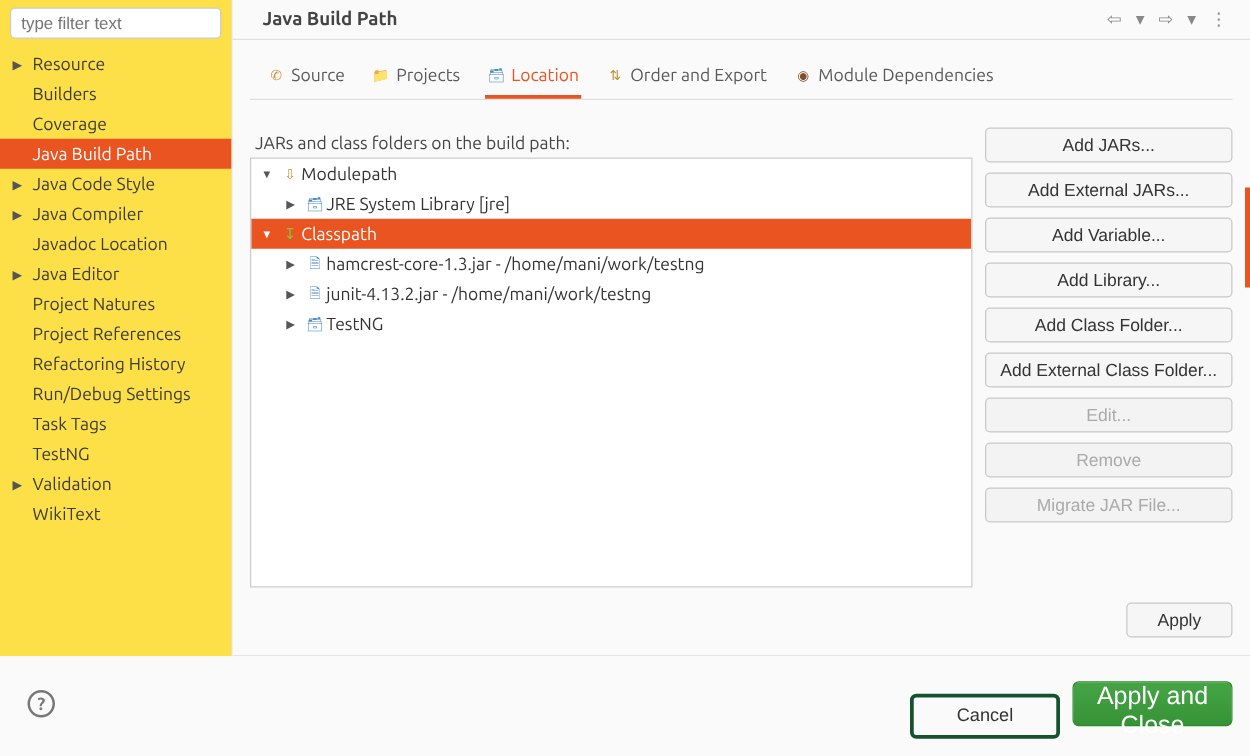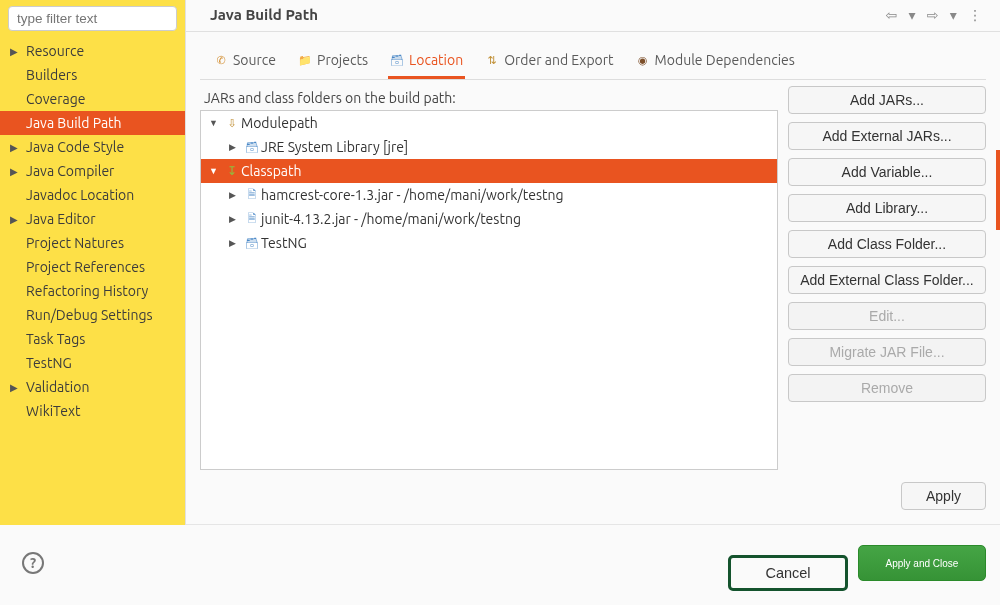--- a/index.html
+++ b/index.html
@@ -30,21 +30,21 @@
   .tab { display: flex; align-items: center; gap: 5px; padding: 8px 2px 8px 2px; color: #5a5a5a; border-bottom: 3px solid transparent; cursor: default; font-size: 14px; }
   .tab .ticon { display:inline-flex; width:14px; height:14px; align-items:center; justify-content:center; font-size: 11px; }
   .i-source { color:#d39035; }
   .i-projects { color:#c19037; }
   .i-libraries { color:#4a88c7; }
   .i-order { color:#c19037; }
   .i-mod { color:#7d4f2a; }
   .tab.active { color: #e95420; border-bottom-color: #e95420; }
   .tab.active .ticon.i-libraries { color:#4a88c7; }
 
-  .tab-body { display: flex; flex: 1; margin-top: 6px; }
+  .tab-body { display: flex; flex: 1; margin-top: 22px; }
   .tree-area { display: flex; flex-direction: column; flex: 1; margin-right: 10px; }
   .tree-desc { font-size: 14px; color: #444; margin: 4px 0 4px 4px; }
   .tree-box { flex: 1; border: 1px solid #ccc; background: #fff; overflow: auto; }
   .trow { display: flex; align-items: center; height: 24px; padding-left: 8px; font-size: 14px; color: #333; }
   .trow .tw-arrow { width: 14px; font-size: 9px; color: #555; }
   .trow .tw-icon { width: 18px; text-align: center; font-size: 12px; }
   .trow .tw-icon.modpath { color:#c19037; font-size:11px; }
   .trow .tw-icon.classpath { color:#8fbf3f; font-size:12px; }
   .trow .tw-icon.lib { color:#4a88c7; font-size:11px; }
   .trow .tw-icon.jar { color:#4a88c7; font-size:11px; }
@@ -59,21 +59,21 @@
   .btn:disabled, .btn.disabled { color: #aaa; background: #f3f3f3; }
 
   .apply-row { display:flex; justify-content:flex-end; padding: 12px 14px 14px 0; border-bottom: 1px solid #e5e5e5; }
   .apply-row .btn { width: 85px; }
 
   
   .footer { display: flex; align-items: center; padding: 10px 14px 14px 14px; background:#fafafa; }
   .help-icon { width: 22px; height:22px; border: 2px solid #777; border-radius: 50%; display:flex; align-items:center; justify-content:center; color:#777; font-size:14px; font-weight:bold; margin-left: 8px; }
   .footer-spacer { flex: 1; }
   .btn-cancel { width: 120px; height: 36px; border: 3px solid #14532d; background: #fafafa; border-radius: 5px; font-size: 14.5px; color:#333; margin-right:10px;margin-top:20px; }
-  .btn-apply-close { width: 128px; height: 36px; border: 1px solid #2a8a2a; background: #3a9a3a; background: linear-gradient(#45a545,#369336); border-radius: 5px; font-size: 10px; color:#fff; }
+  .btn-apply-close { width: 128px; height: 36px; border: 1px solid #2a8a2a; background: #3a9a3a; background: linear-gradient(#45a545,#369336); border-radius: 5px; font-size: 20px; color:#fff; }
 
   .right-orange-sliver { position: fixed; right:0; top:150px; width:4px; height:80px; background:#e95420; }
 </style>
 </head>
 <body>
 
 <div class="dialog-top">
   <div class="sidebar">
     <div class="filter-box">
       <input type="text" placeholder="type filter text" style="">
@@ -208,22 +208,22 @@
             </div>
         </div>
         <div class="btn-col" id="btn-col">
             <button class="btn">Add JARs...</button>
             <button class="btn">Add External JARs...</button>
             <button class="btn">Add Variable...</button>
             <button class="btn">Add Library...</button>
             <button class="btn">Add Class Folder...</button>
             <button class="btn">Add External Class Folder...</button>
             <button class="btn disabled" disabled="">Edit...</button>
+            <button class="btn disabled" disabled="">Remove</button>
             <button class="btn disabled" disabled="">Migrate JAR File...</button>
-            <button class="btn disabled" disabled="">Remove</button>
           </div>
       </div>
     </div>
 
     <div class="apply-row">
       <button class="btn">Apply</button>
     </div>
   </div>
 </div>
 

